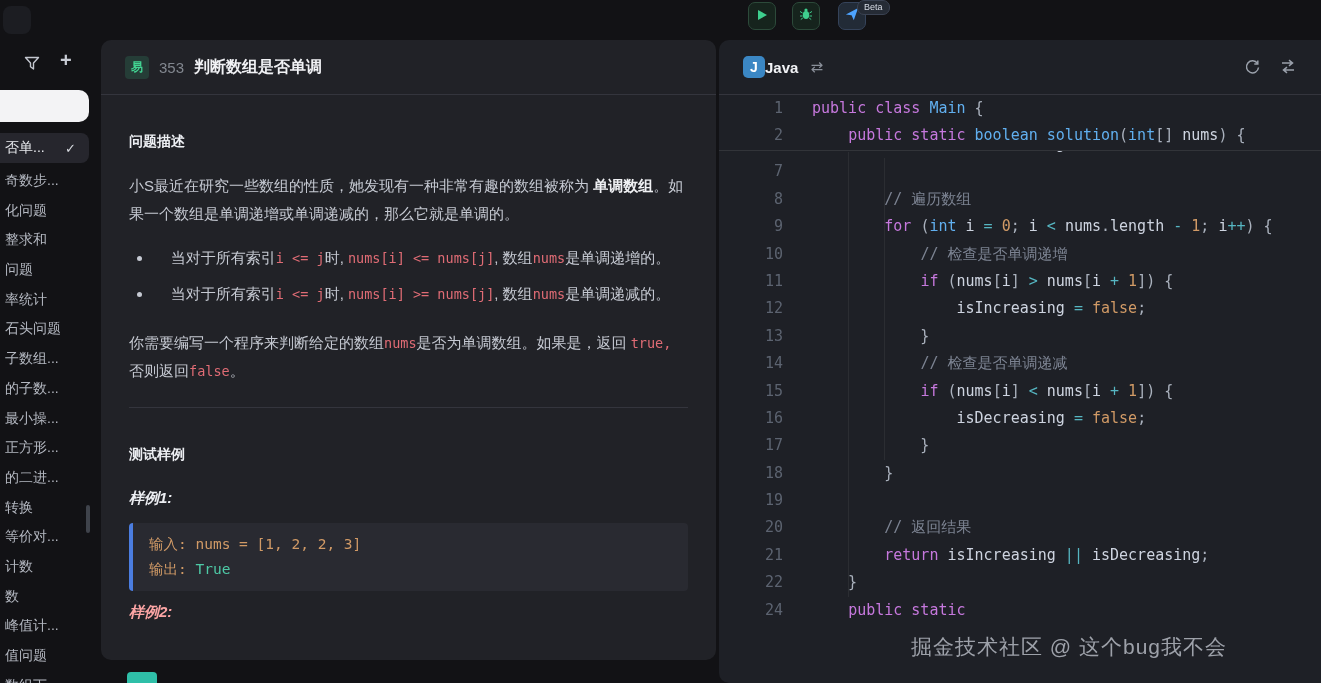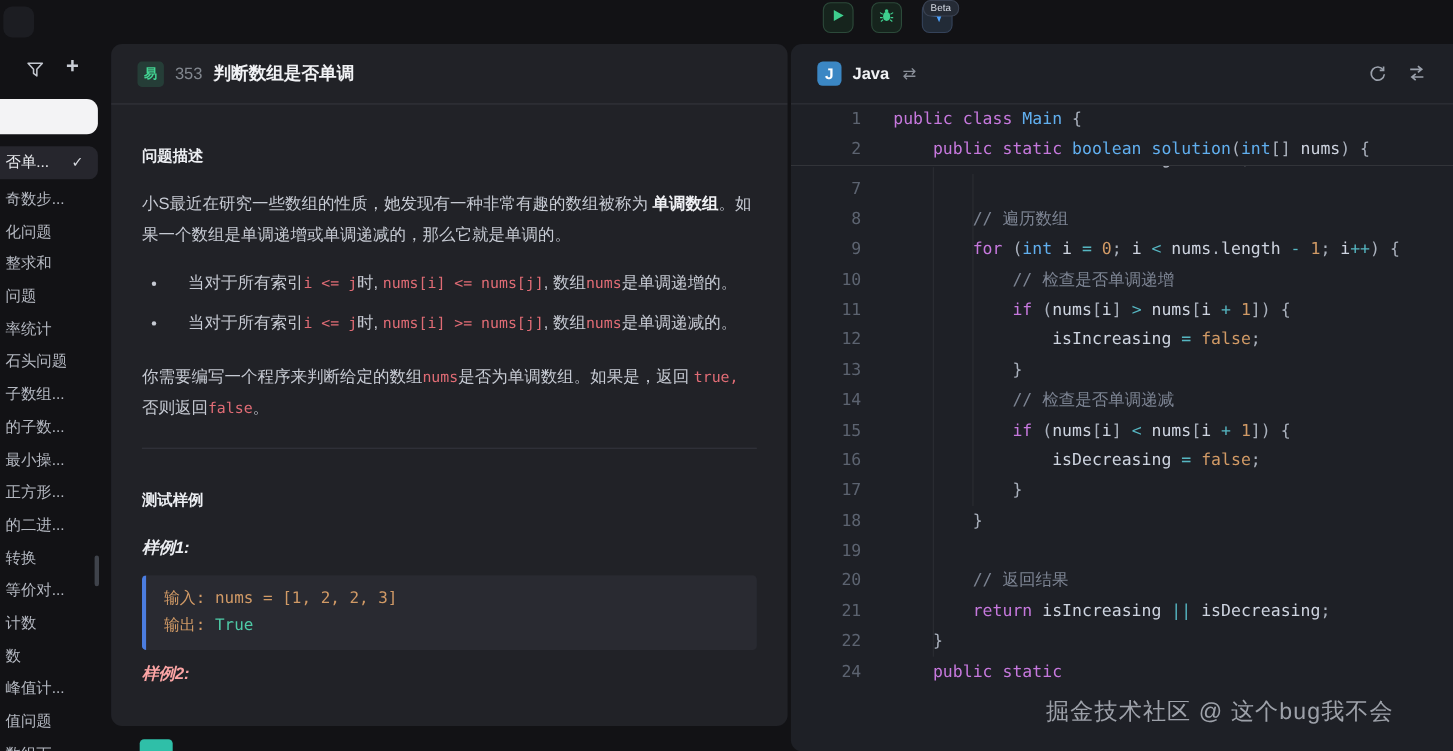--- a/index.html
+++ b/index.html
@@ -5,21 +5,21 @@
   html,body{margin:0;padding:0;background:#0e0e11;}
   #app{position:relative;width:1321px;height:683px;background:#121215;overflow:hidden;
        font-family:"Liberation Sans","DejaVu Sans",sans-serif;color:#c6cad3;}
 
   
   .app-logo{position:absolute;left:3px;top:6px;width:28px;height:28px;background:#1c1d22;border-radius:8px;}
   .tbtn{position:absolute;top:2px;width:26px;height:26px;border-radius:7px;display:flex;align-items:center;justify-content:center;cursor:pointer;}
   .tbtn.run{left:748px;background:#16241d;border:1px solid #2c4a3a;}
   .tbtn.debug{left:792px;background:#16241d;border:1px solid #2c4a3a;}
   .tbtn.send{left:838px;background:#222b37;border:1px solid #35435a;}
-  .beta{position:absolute;left:839px;top:0px;background:#252b35;border:1px solid #3a4252;border-radius:7px;
+  .beta{position:absolute;left:857px;top:0px;background:#252b35;border:1px solid #3a4252;border-radius:7px;
         font-size:9px;color:#d6dbe4;padding:1px 6px;line-height:11px;z-index:5;}
 
   
   #sidebar{position:absolute;left:0;top:40px;width:97px;height:643px;}
   .sb-topicons{position:absolute;left:0;top:12px;width:97px;height:26px;}
   .sb-filter{position:absolute;left:24px;top:4px;}
   .sb-plus{position:absolute;left:60px;top:-3px;font-size:20px;color:#c8ccd4;font-weight:bold;}
   .sb-active{position:absolute;left:-10px;top:50px;width:99px;height:32px;background:#f3f3f5;border-radius:10px;}
   .sb-selected{position:absolute;left:0;top:93px;width:89px;height:30px;background:#26262d;border-radius:0 8px 8px 0;
                display:flex;align-items:center;font-size:14px;color:#e8eaee;}
@@ -50,37 +50,37 @@
   .exblock{margin-top:15px;background:#292a31;border-left:4px solid #4b7de0;border-radius:4px;padding:9px 16px;
            font-family:"DejaVu Sans Mono","Liberation Mono",monospace;font-size:14.5px;line-height:25px;}
   .ex-orange{color:#d19a66;}
   .ex-teal{color:#4ec9a6;}
 
   
   #ed{left:719px;top:40px;width:602px;height:643px;background:#1e2026;border-radius:10px 0 0 10px;overflow:hidden;}
   .ed-hdr{height:55px;border-bottom:1px solid #34353d;display:flex;align-items:center;padding:0 24px;box-sizing:border-box;}
   .java-ic{width:22px;height:22px;border-radius:5px;background:#3b87c4;color:#fff;font-weight:bold;font-size:14px;
            display:flex;align-items:center;justify-content:center;}
-  .lang{color:#f1f2f5;font-weight:bold;font-size:15px;margin-left:10px;}
+  .lang{color:#f1f2f5;font-weight:bold;font-size:15px;}
   .swap{color:#8a8f99;font-size:15px;margin-left:12px;cursor:pointer;}
   .ed-right{margin-left:auto;display:flex;gap:18px;align-items:center;}
   .hicon{cursor:pointer;display:flex;}
   .editor{position:absolute;top:55px;left:0;right:0;bottom:0;overflow:hidden;}
   .cl{height:27.4px;line-height:27.4px;white-space:pre;font-family:"DejaVu Sans Mono","Liberation Mono",monospace;font-size:15px;}
   .ln{display:inline-block;width:64px;text-align:right;color:#5c6370;margin-right:29px;}
   .scrolled{position:absolute;top:36px;left:0;right:0;}
   .sticky{position:absolute;top:0;left:0;right:0;background:#1e2026;border-bottom:1px solid rgba(255,255,255,.09);z-index:4;}
   .guide{position:absolute;width:1px;background:rgba(255,255,255,.06);z-index:3;}
   .g1{left:129px;top:57px;height:445px;}
   .g2{left:165px;top:63px;height:302px;}
   .tk-kw{color:#c678dd;} .tk-ty{color:#61afef;} .tk-fn{color:#61afef;}
   .tk-id{color:#ced4e0;} .tk-nu{color:#d19a66;} .tk-cm{color:#7d8493;}
   .tk-op{color:#56b6c2;} .tk-pl{color:#aab1bd;}
 
-  .wm{position:absolute;left:951px;top:633px;font-size:21px;color:rgba(206,211,221,.72);letter-spacing:1px;z-index:50;white-space:nowrap;}
+  .wm{position:absolute;left:911px;top:633px;font-size:21px;color:rgba(206,211,221,.72);letter-spacing:1px;z-index:50;white-space:nowrap;}
 </style>
 </head>
 <body>
 
 <div id="app">
 
   <div class="app-logo"></div>
   <div class="tbtn run">
     <span>
       <svg width="12" height="12" viewBox="0 0 12 12">

